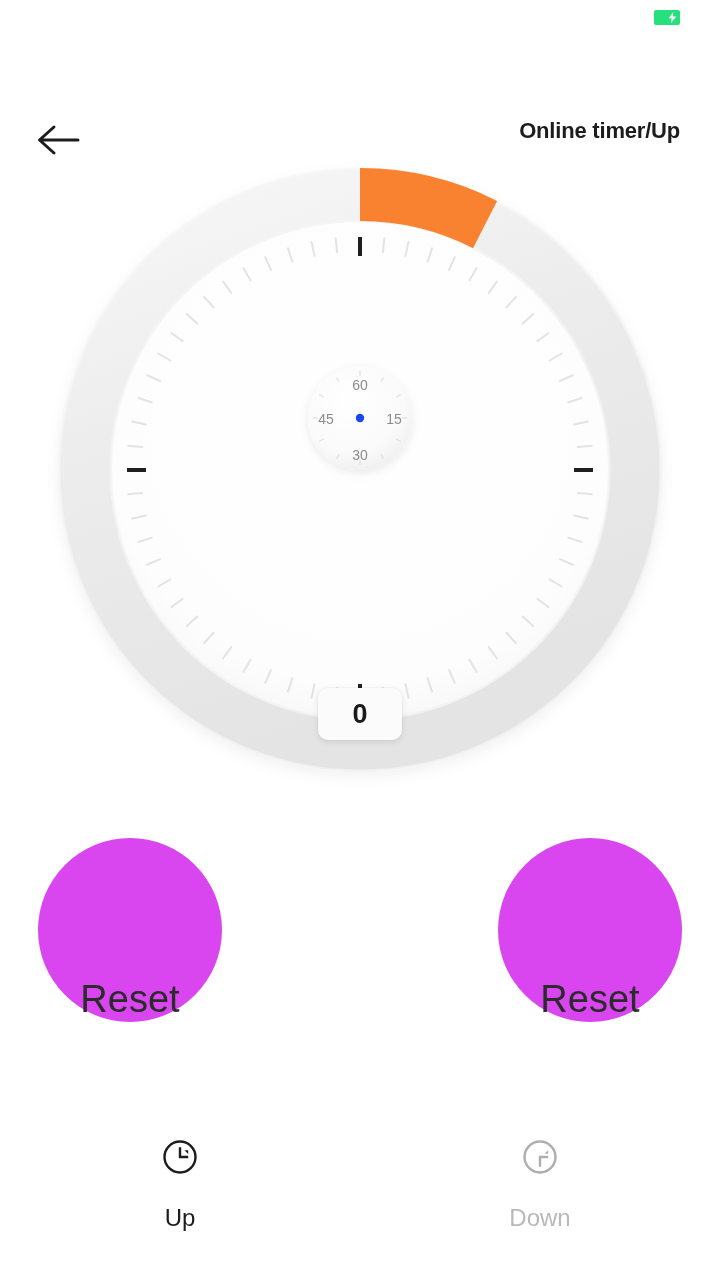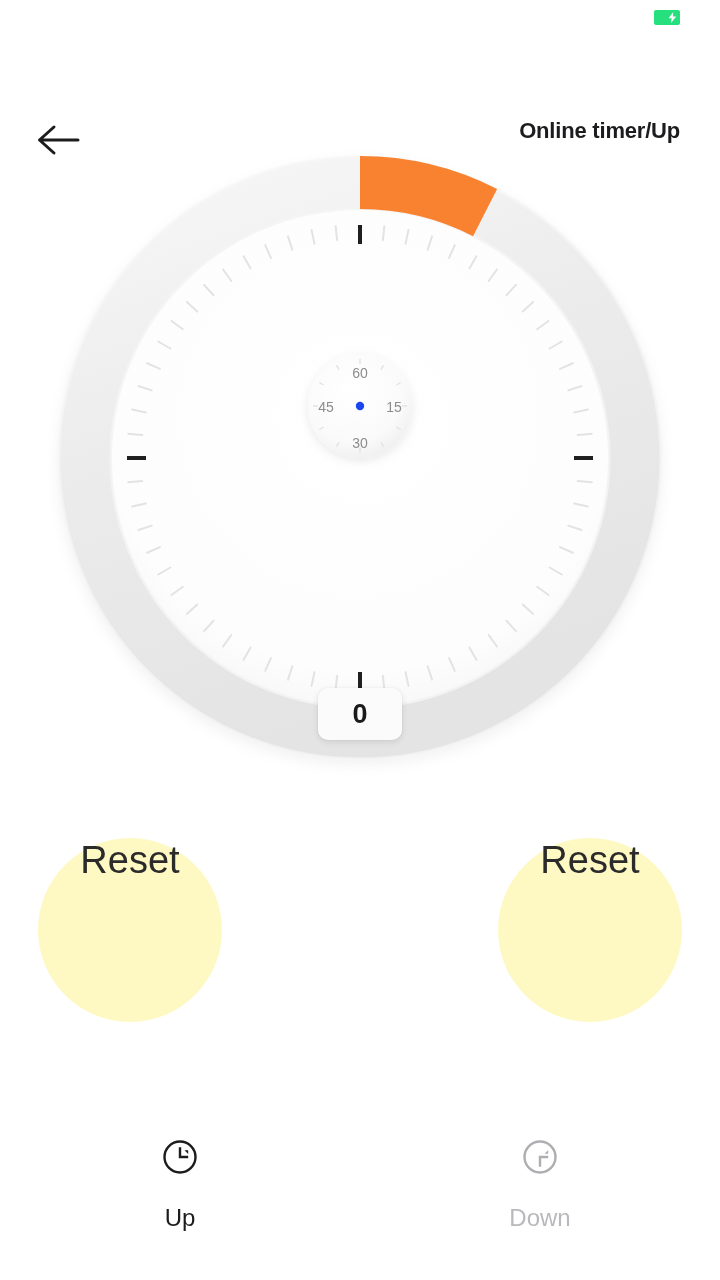--- a/index.html
+++ b/index.html
@@ -60,21 +60,21 @@
     font-size: 22px;
     font-weight: bold;
     color: #1c1c1e;
     letter-spacing: -0.2px;
     white-space: nowrap;
   }
 
   
   .dial-wrap {
     position: absolute;
-    left: 40px; top: 138px;
+    left: 40px; top: 150px;
     width: 640px; height: 640px;
   }
   .dial-wrap svg { display: block; }
 
   
   .value-box {
     position: absolute;
     left: 318px; top: 688px;
     width: 84px; height: 52px;
     border-radius: 10px;
@@ -84,22 +84,22 @@
     font-size: 27px;
     font-weight: bold;
     color: #1a1a1a;
   }
 
   
   .ctrl {
     position: absolute;
     width: 184px; height: 184px;
     border-radius: 50%;
-    background: #fef9c3;
-    display: flex; align-items: flex-start; justify-content: center;
+    background: #d946ef;
+    display: flex; align-items: flex-end; justify-content: center;
     font-size: 38px;
     color: #2b2b2b;
     cursor: pointer;
     border: none;
     font-family: "Liberation Sans", sans-serif;
   }
   .ctrl-reset { left: 38px;  top: 838px; }
   .ctrl-stop  { left: 498px; top: 838px; }
 
   

